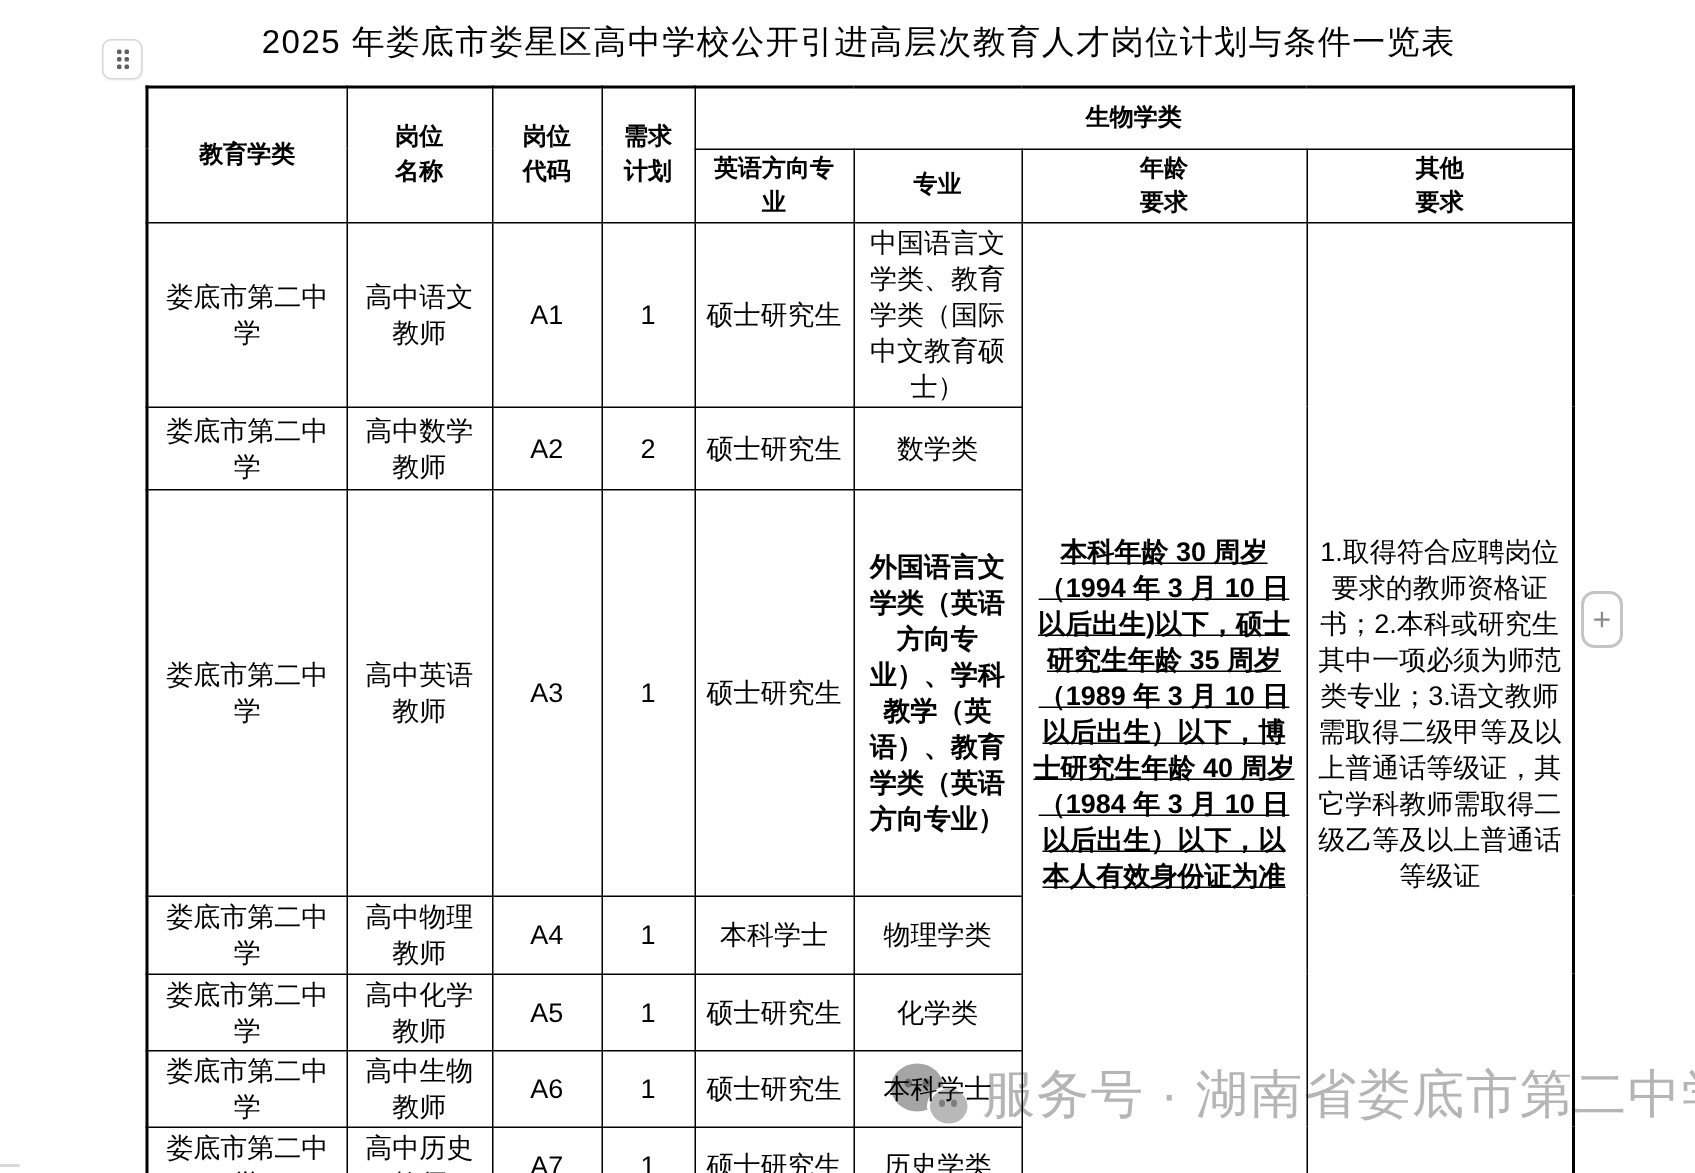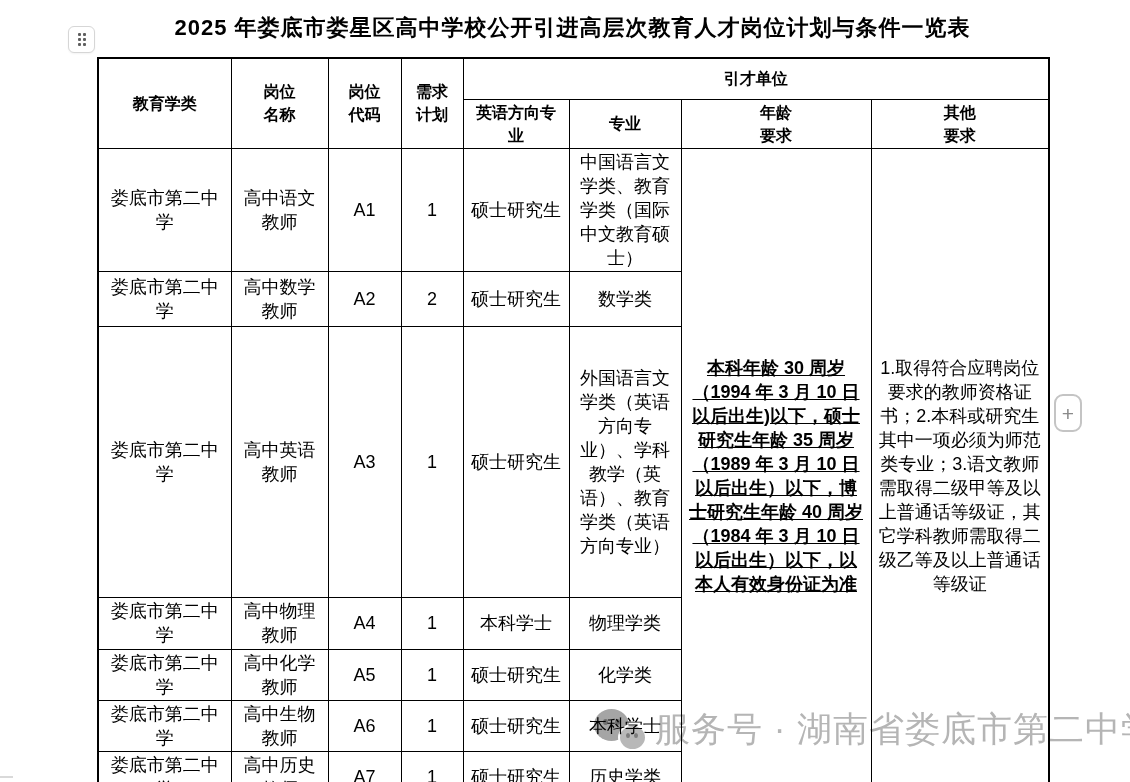--- a/index.html
+++ b/index.html
@@ -4,21 +4,21 @@
 <style>
   html,body{margin:0;padding:0;}
   body{
     width:1130px;height:782px;position:relative;overflow:hidden;
     background:#ffffff;color:#000;
     font-family:"Liberation Sans","DejaVu Sans",sans-serif;
   }
   
   .doc-title{
     position:absolute;left:97px;top:13px;width:951px;
-    text-align:center;font-size:22px;font-weight:bold;letter-spacing:1px;
+    text-align:center;font-size:22px;font-weight:normal;letter-spacing:1px;
     z-index:2;white-space:nowrap;
   }
   
   .drag-btn{
     position:absolute;left:68px;top:26px;width:27px;height:27px;box-sizing:border-box;
     border:1px solid #d6d6d6;border-radius:6px;background:#fff;z-index:4;
     display:flex;align-items:center;justify-content:center;
     box-shadow:0 1px 2px rgba(0,0,0,0.05);cursor:grab;
   }
   .drag-dots{display:grid;grid-template-columns:repeat(2,3px);grid-template-rows:repeat(3,3px);gap:2px;}
@@ -57,21 +57,21 @@
     font-size:18px;line-height:24px;padding:1px 6px;overflow:hidden;
   }
   table.jobs th{font-size:16px;font-weight:bold;white-space:pre-line;line-height:23px;}
   tr.rh1{height:41px;} tr.rh2{height:45px;}
   tr.r0{height:94px;} tr.r1{height:55px;} tr.r2{height:271px;}
   tr.r3{height:52px;} tr.r4{height:51px;} tr.r5{height:48px;} tr.r6{height:53px;}
   td.cell-pos{padding:1px 15px;}
   td.cell-major{text-align:justify;text-align-last:center;padding:1px 7px;}
   td.cell-major-bold{
     text-align:justify;text-align-last:center;padding:1px 2px;
-    font-weight:normal;line-height:45px;
+    font-weight:bold;line-height:45px;
   }
   td.cell-age{
     font-weight:bold;font-size:16px;line-height:45px;padding:4px 11px;
     text-align:justify;text-align-last:center;text-decoration:underline;
   }
   td.cell-other{
     font-size:15px;line-height:24px;padding:4px 9px;
     text-align:justify;text-align-last:center;margin-top:40px;
   }
   
@@ -114,21 +114,21 @@
   </colgroup>
   <tbody>
   <tr class="rh1">
     <th rowspan="2">教育学类</th>
     <th rowspan="2">岗位
 名称</th>
     <th rowspan="2">岗位
 代码</th>
     <th rowspan="2">需求
 计划</th>
-    <th colspan="4">引才单位</th>
+    <th colspan="4">生物学类</th>
   </tr>
   <tr class="rh2">
     <th>英语方向专业</th>
     <th>专业</th>
     <th>年龄
 要求</th>
     <th>其他
 要求</th>
   </tr>
 

